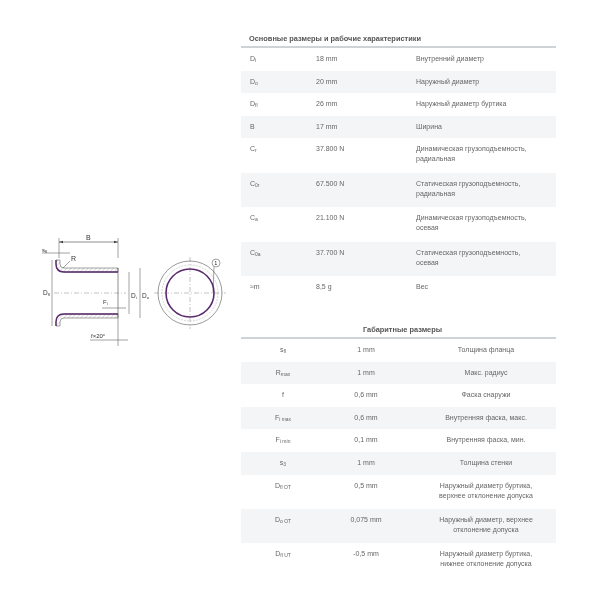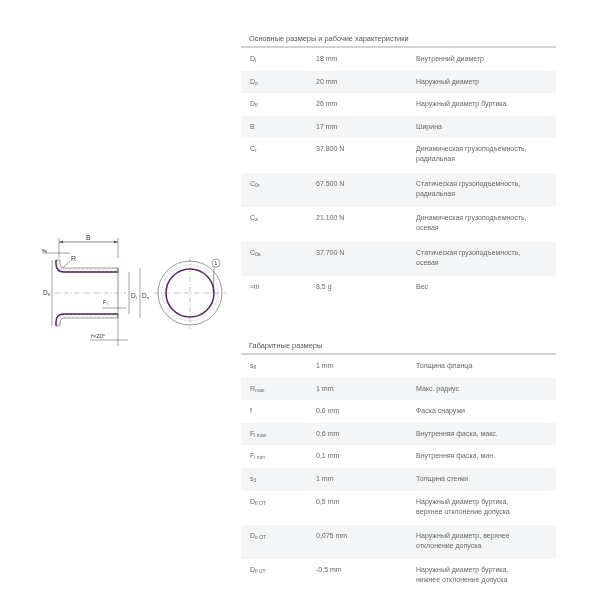--- a/index.html
+++ b/index.html
@@ -1,20 +1,20 @@
 <!DOCTYPE html>
 <html><head>
 <meta charset="utf-8">
 <style>
   html, body { margin:0; padding:0; background:#ffffff; }
   body { width:600px; height:600px; position:relative; overflow:hidden;
          font-family:"Liberation Sans", sans-serif; color:#666; }
   .diagram { position:absolute; left:30px; top:228px; width:205px; height:120px; }
   .section { position:absolute; left:241px; width:315px; }
-  .sec-title { font-size:7.4px; font-weight:normal; color:#555; height:14px; padding-left:8px; line-height:14px; }
+  .sec-title { font-size:7.4px; font-weight:bold; color:#555; height:14px; padding-left:8px; line-height:14px; }
   .sec-line { height:2px; background:#cfd3d6; }
   .row { display:flex; align-items:flex-start; font-size:7px; color:#666; box-sizing:border-box; padding-top:7px; }
   .row.alt { background:#f3f5f7; }
   .row.h1 { height:22.6px; }
   .row.h2 { height:34.4px; }
   .c-sym { width:75px; padding-left:9px; box-sizing:border-box; }
   .c-val { width:100px; }
   .c-desc { flex:1; line-height:10px; margin-top:-1px; }
   .c-desc span { display:block; }
   sub { font-size:5px; vertical-align:-1px; }
@@ -148,21 +148,21 @@
       <div class="row h1">
         <div class="c-sym"><span>≈m</span></div>
         <div class="c-val">8,5 g</div>
         <div class="c-desc">
           <span>Вес</span>
         </div>
       </div>
     </div>
 </div>
 
-<div class="section" style="top:339px;">
+<div class="section" style="top:323px;text-align:center;">
   <div class="sec-title">Габаритные размеры</div>
   <div class="sec-line"></div>
   <div id="dim-rows">
       <div class="row h1">
         <div class="c-sym"><span>s</span><sub>fl</sub></div>
         <div class="c-val">1 mm</div>
         <div class="c-desc">
           <span>Толщина фланца</span>
         </div>
       </div>

